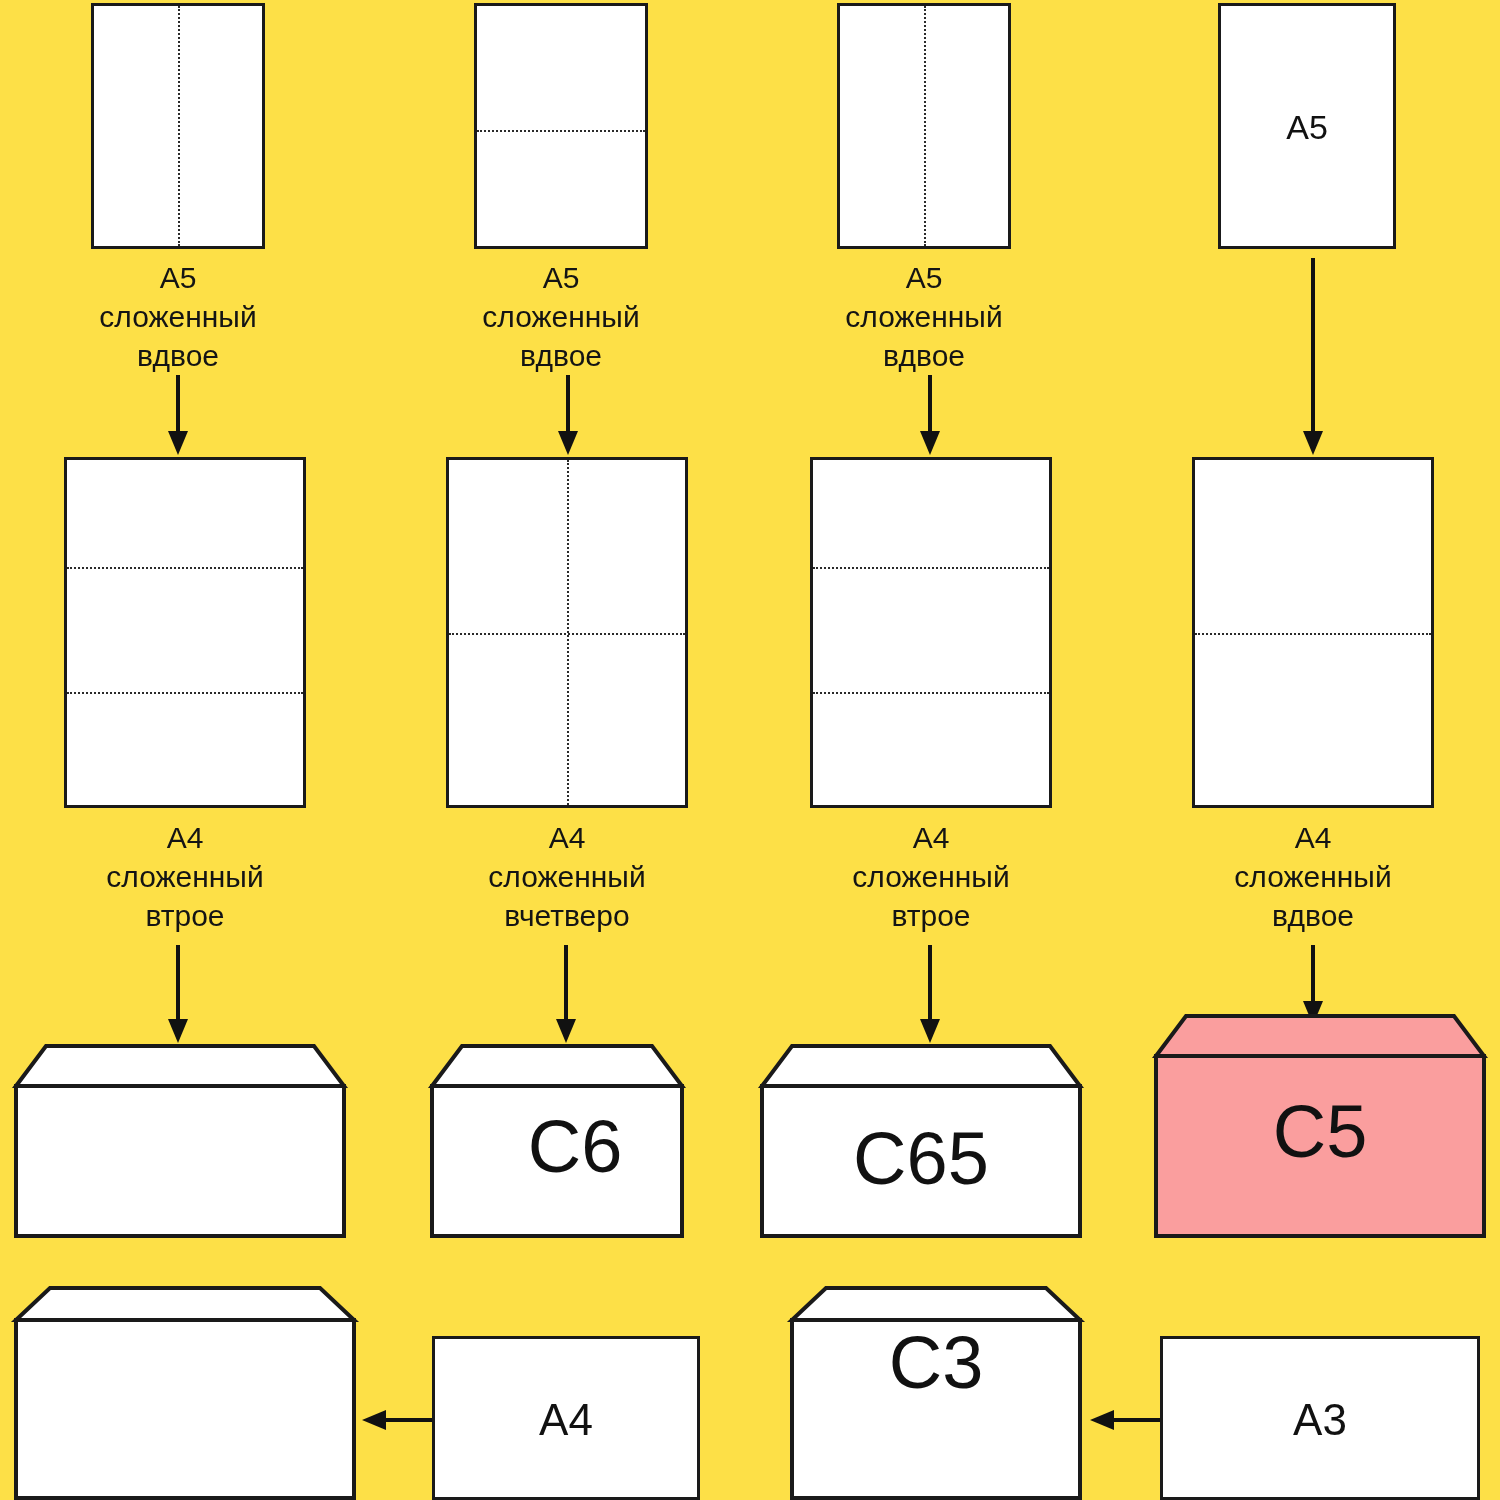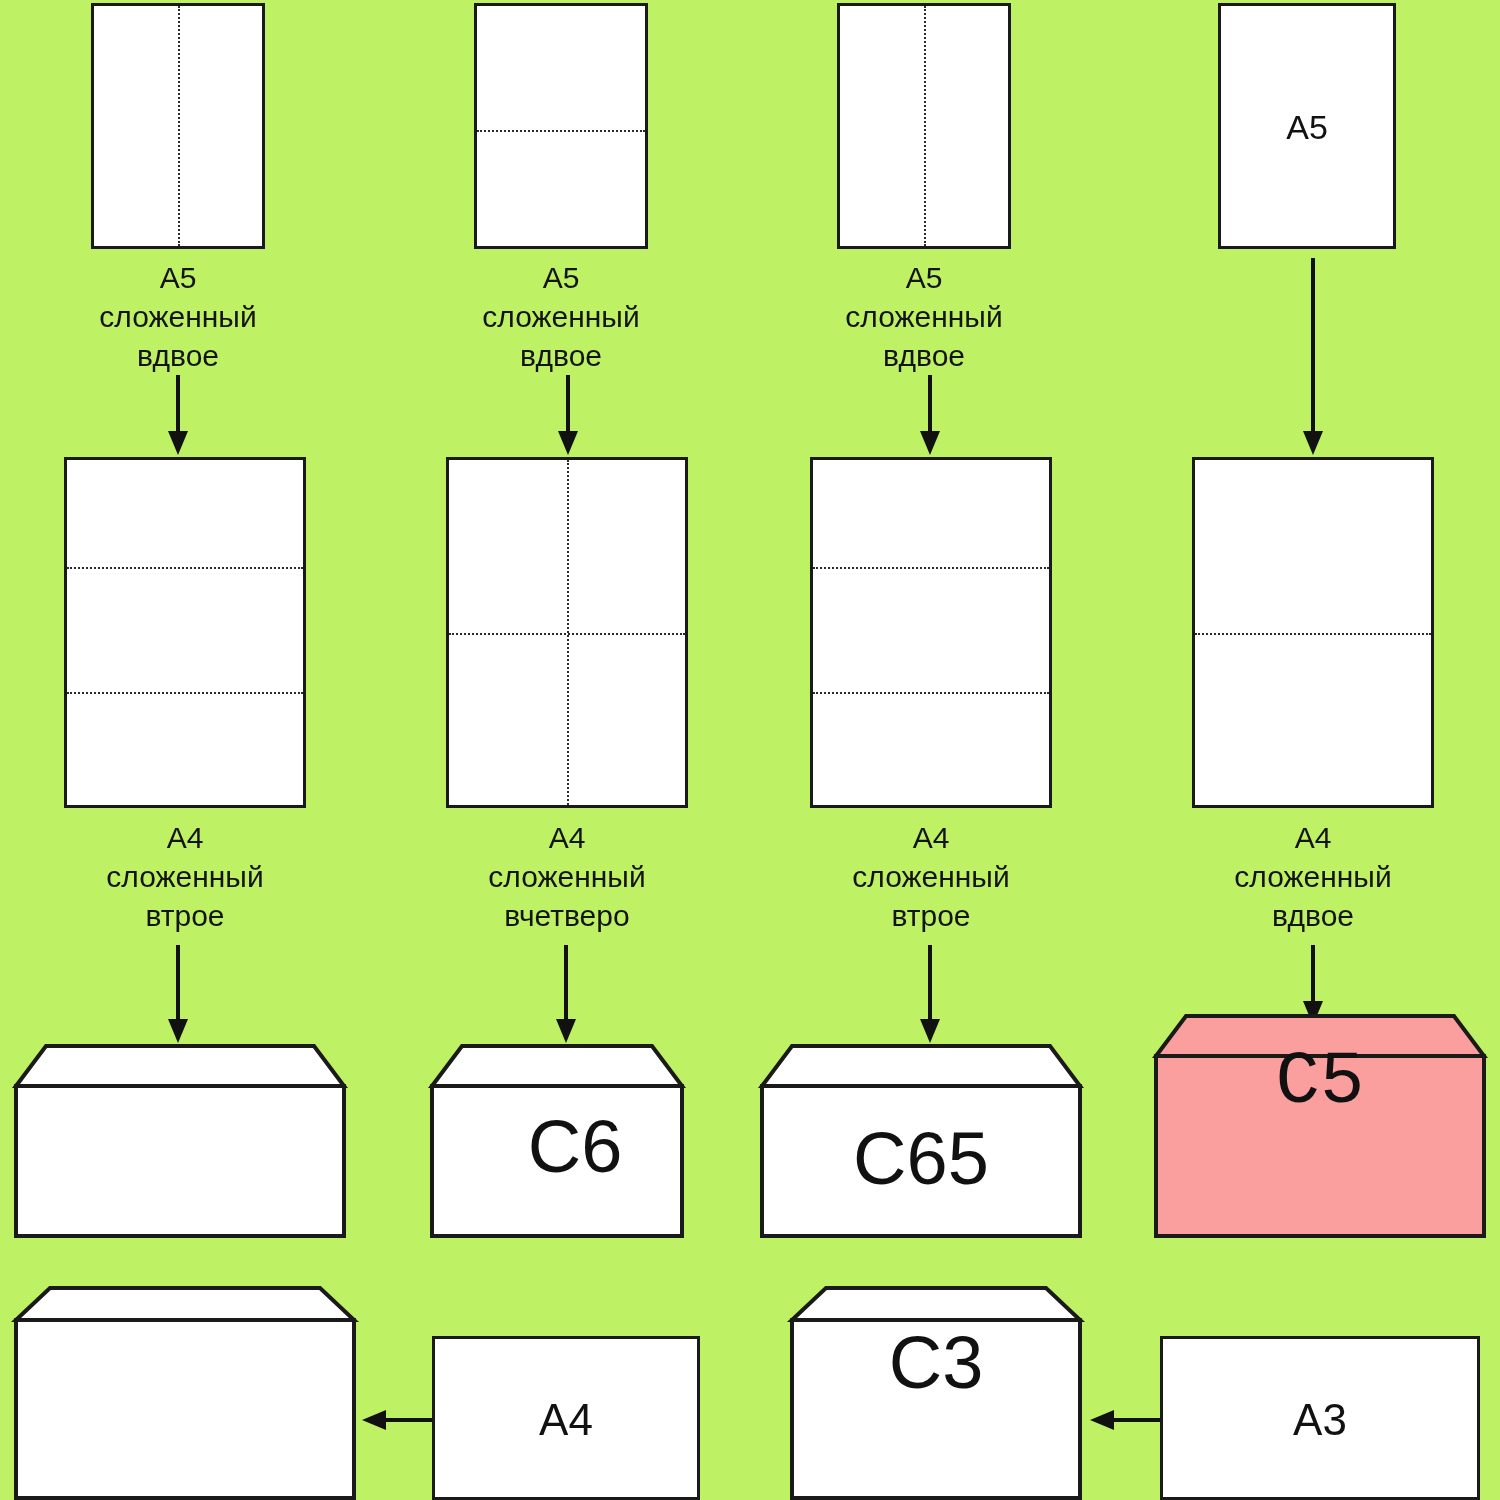--- a/index.html
+++ b/index.html
@@ -7,21 +7,21 @@
     padding: 0;
     background: #ffffff;
   }
   body {
     font-family: "Liberation Sans", sans-serif;
   }
   #canvas {
     position: relative;
     width: 1500px;
     height: 1500px;
-    background: #bef264;
+    background: #fde047;
     overflow: hidden;
   }
   .paper {
     position: absolute;
     box-sizing: border-box;
     border: 3px solid #1a1a1a;
     background: #ffffff;
   }
   .fold-h {
     position: absolute;
@@ -209,21 +209,21 @@
     </svg>
   </div>
   <div class="env-label" style="left:756px; width:330px; top:1110px;margin-top:12px;">C65</div>
 
   <div class="env" style="left:1150px; top:1010px; width:340px; height:230px;">
     <svg viewBox="0 0 340 230" width="340" height="230">
       <polygon points="6,46 36,6 304,6 334,46" fill="#FA9E9E" stroke="#1a1a1a" stroke-width="4" stroke-linejoin="miter"></polygon>
       <rect x="6" y="46" width="328" height="180" fill="#FA9E9E" stroke="#1a1a1a" stroke-width="4"></rect>
     </svg>
   </div>
-  <div class="env-label" style="left:1150px; width:340px; top:1045px;font-family:Liberation Mono, monospace;">C5</div>
+  <div class="env-label" style="left:1150px; width:340px; top:1095px;">C5</div>
 
   <div class="env" style="left:10px; top:1282px; width:350px; height:218px;">
     <svg viewBox="0 0 350 218" width="350" height="218">
       <polygon points="6,38 40,6 310,6 344,38" fill="#ffffff" stroke="#1a1a1a" stroke-width="4" stroke-linejoin="miter"></polygon>
       <rect x="6" y="38" width="338" height="178" fill="#ffffff" stroke="#1a1a1a" stroke-width="4"></rect>
     </svg>
   </div>
 
   <svg class="arrow-svg" style="left:358px; top:1400px; width:80px; height:40px;" viewBox="0 0 80 40">
     <line x1="80" y1="20" x2="16" y2="20" stroke="#111" stroke-width="4"></line>

